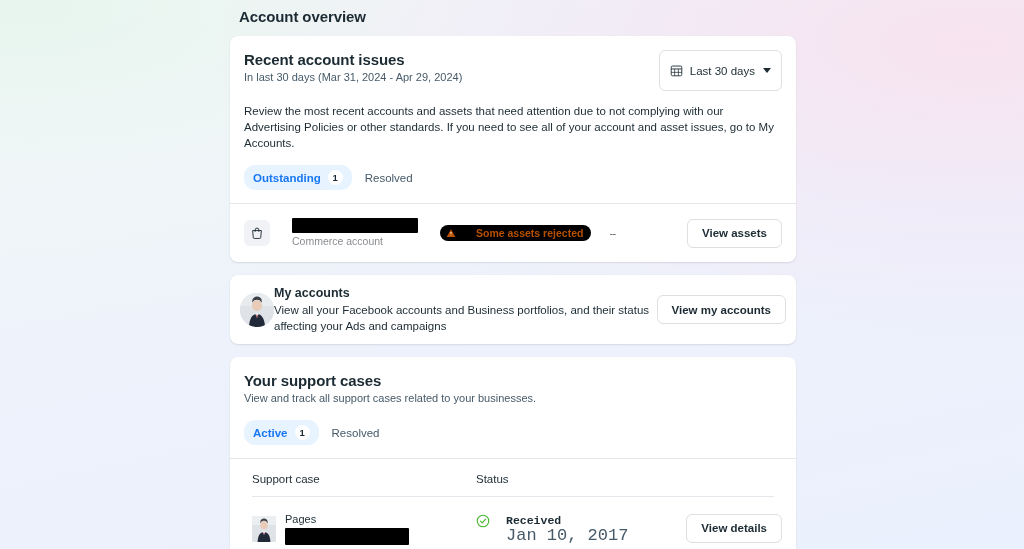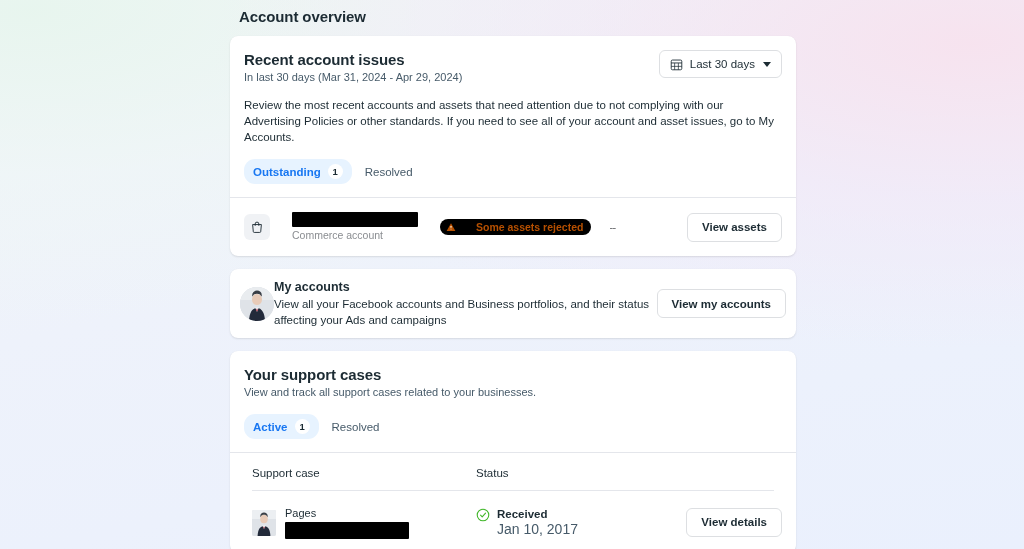--- a/index.html
+++ b/index.html
@@ -81,21 +81,21 @@
     line-height: 16px;
     margin-top: 12px;
     max-width: 540px;
   }
 
   
   .daterange-btn {
     display: inline-flex;
     align-items: center;
     gap: 7px;
-    height: 28px;
+    height: 41px;
     padding: 0 10px;
     border: 1px solid #dddfe2;
     border-radius: 6px;
     background: #ffffff;
     font-size: 11.5px;
     color: #1c2b33;
     cursor: pointer;
     white-space: nowrap;
     flex: none;
   }
@@ -297,29 +297,29 @@
     line-height: 14px;
   }
   .case-redaction {
     background: #000000;
     height: 17px;
     width: 124px;
     border-radius: 1px;
     margin-top: 2px;
   }
 
-  .status-cell { flex: 1 1 auto; display: flex; align-items: flex-start; gap: 7px; }
+  .status-cell { flex: 1 1 auto; display: flex; align-items: flex-start; gap: 16px; font-family: Liberation Mono, monospace; }
   .status-main {
     font-size: 11.5px;
     font-weight: 700;
     color: #1c2b33;
     line-height: 15px;
   }
   .status-date {
-    font-size: 14px;
+    font-size: 17px;
     color: #465a69;
     line-height: 15px;
   }
   .check-ico { margin-top: 1px; flex: none; display: flex; }
 </style>
 </head>
 <body>
 
 <div id="app">
 

